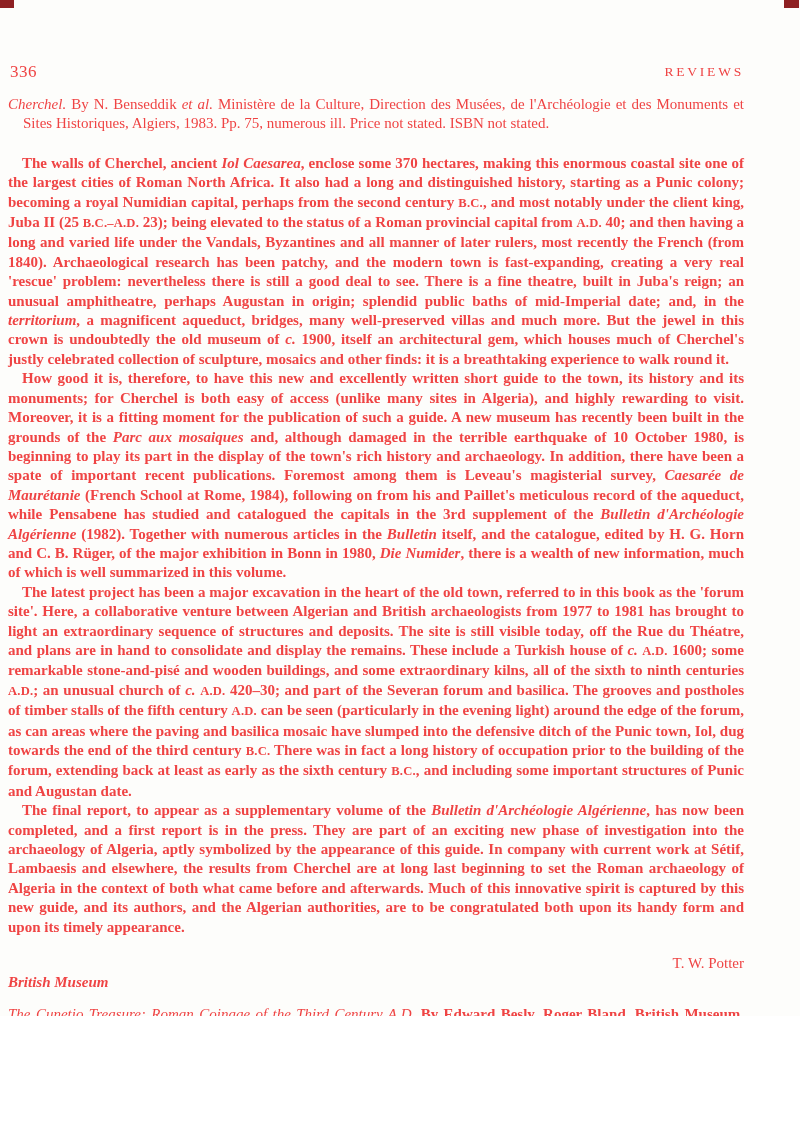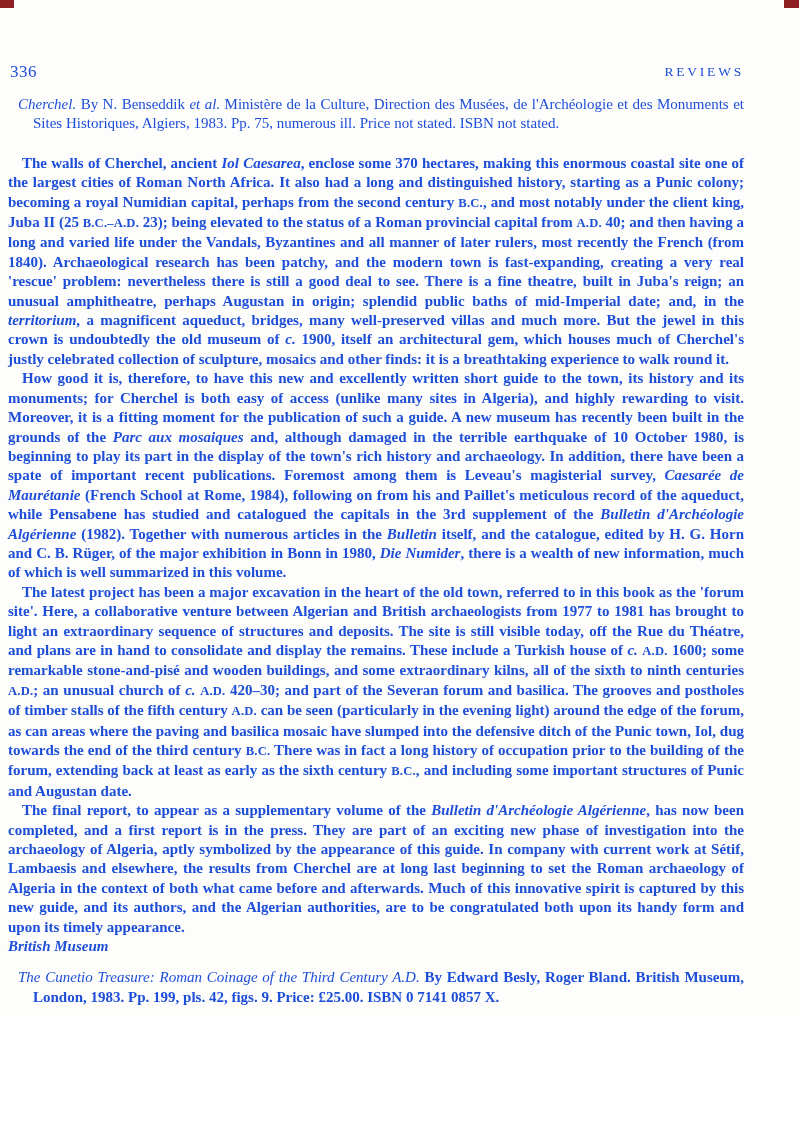--- a/index.html
+++ b/index.html
@@ -6,39 +6,38 @@
   html, body { background: #ffffff; }
   .page {
     position: relative;
     width: 800px;
     height: 1016px;
     background: #fdfdfb;
     overflow: hidden;
     font-family: "Liberation Serif", serif;
     font-size: 15px;
     line-height: 19.4px;
-    color: #1d4ed8;
+    color: #ef4444;
   }
   .scan-mark { position: absolute; background: #8e2022; }
   .mark-tl { left: 0; top: 0; width: 14px; height: 8px; }
   .mark-tr { right: 1px; top: 0; width: 15px; height: 8px; }
   .mark-left { left: 0; top: 1056px; width: 6px; height: 13px; }
 
   .content { padding: 62px 56px 0 8px; }
 
   .running-head { position: relative; height: 21px; }
   .page-number { position: absolute; left: 2px; top: 0; font-size: 17px; letter-spacing: 0.5px; }
   .section-title { display: block; text-align: right; font-size: 13.5px; letter-spacing: 2.8px; }
 
   .biblio {
     margin-top: 12px;
     padding-left: 15px;
     text-indent: -15px;
     text-align: justify;
-    margin-left: 10px;
   }
   .biblio-bold { font-weight: bold; }
 
   .review-body { margin-top: 20px; font-weight: bold; }
   .body-par { text-indent: 14px; text-align: justify; }
 
   .signature { margin-top: 17px; text-align: right; }
   .affiliation { font-style: italic; font-weight: bold; }
 
   .second-review { margin-top: 10px; }
@@ -66,20 +65,21 @@
     </header>
 
     <article>
       <p class="biblio"><span class="seg-i">Cherchel.</span><span> By N. Benseddik </span><span class="seg-i">et al.</span><span> Ministère de la Culture, Direction des Musées, de l'Archéologie et des Monuments et Sites Historiques, Algiers, 1983. Pp. 75, numerous ill. Price not stated. ISBN not stated.</span></p>
       <div class="review-body">
         <p class="body-par"><span>The walls of Cherchel, ancient </span><span class="seg-i">Iol Caesarea</span><span>, enclose some 370 hectares, making this enormous coastal site one of the largest cities of Roman North Africa. It also had a long and distinguished history, starting as a Punic colony; becoming a royal Numidian capital, perhaps from the second century </span><span class="seg-sc">B.C.</span><span>, and most notably under the client king, Juba II (25 </span><span class="seg-sc">B.C.–A.D.</span><span> 23); being elevated to the status of a Roman provincial capital from </span><span class="seg-sc">A.D.</span><span> 40; and then having a long and varied life under the Vandals, Byzantines and all manner of later rulers, most recently the French (from 1840). Archaeological research has been patchy, and the modern town is fast-expanding, creating a very real 'rescue' problem: nevertheless there is still a good deal to see. There is a fine theatre, built in Juba's reign; an unusual amphitheatre, perhaps Augustan in origin; splendid public baths of mid-Imperial date; and, in the </span><span class="seg-i">territorium</span><span>, a magnificent aqueduct, bridges, many well-preserved villas and much more. But the jewel in this crown is undoubtedly the old museum of </span><span class="seg-i">c.</span><span> 1900, itself an architectural gem, which houses much of Cherchel's justly celebrated collection of sculpture, mosaics and other finds: it is a breathtaking experience to walk round it.</span></p>
         <p class="body-par"><span>How good it is, therefore, to have this new and excellently written short guide to the town, its history and its monuments; for Cherchel is both easy of access (unlike many sites in Algeria), and highly rewarding to visit. Moreover, it is a fitting moment for the publication of such a guide. A new museum has recently been built in the grounds of the </span><span class="seg-i">Parc aux mosaiques</span><span> and, although damaged in the terrible earthquake of 10 October 1980, is beginning to play its part in the display of the town's rich history and archaeology. In addition, there have been a spate of important recent publications. Foremost among them is Leveau's magisterial survey, </span><span class="seg-i">Caesarée de Maurétanie</span><span> (French School at Rome, 1984), following on from his and Paillet's meticulous record of the aqueduct, while Pensabene has studied and catalogued the capitals in the 3rd supplement of the </span><span class="seg-i">Bulletin d'Archéologie Algérienne</span><span> (1982). Together with numerous articles in the </span><span class="seg-i">Bulletin</span><span> itself, and the catalogue, edited by H. G. Horn and C. B. Rüger, of the major exhibition in Bonn in 1980, </span><span class="seg-i">Die Numider</span><span>, there is a wealth of new information, much of which is well summarized in this volume.</span></p>
         <p class="body-par"><span>The latest project has been a major excavation in the heart of the old town, referred to in this book as the 'forum site'. Here, a collaborative venture between Algerian and British archaeologists from 1977 to 1981 has brought to light an extraordinary sequence of structures and deposits. The site is still visible today, off the Rue du Théatre, and plans are in hand to consolidate and display the remains. These include a Turkish house of </span><span class="seg-i">c.</span><span> </span><span class="seg-sc">A.D.</span><span> 1600; some remarkable stone-and-pisé and wooden buildings, and some extraordinary kilns, all of the sixth to ninth centuries </span><span class="seg-sc">A.D.</span><span>; an unusual church of </span><span class="seg-i">c.</span><span> </span><span class="seg-sc">A.D.</span><span> 420–30; and part of the Severan forum and basilica. The grooves and postholes of timber stalls of the fifth century </span><span class="seg-sc">A.D.</span><span> can be seen (particularly in the evening light) around the edge of the forum, as can areas where the paving and basilica mosaic have slumped into the defensive ditch of the Punic town, Iol, dug towards the end of the third century </span><span class="seg-sc">B.C.</span><span> There was in fact a long history of occupation prior to the building of the forum, extending back at least as early as the sixth century </span><span class="seg-sc">B.C.</span><span>, and including some important structures of Punic and Augustan date.</span></p>
         <p class="body-par"><span>The final report, to appear as a supplementary volume of the </span><span class="seg-i">Bulletin d'Archéologie Algérienne</span><span>, has now been completed, and a first report is in the press. They are part of an exciting new phase of investigation into the archaeology of Algeria, aptly symbolized by the appearance of this guide. In company with current work at Sétif, Lambaesis and elsewhere, the results from Cherchel are at long last beginning to set the Roman archaeology of Algeria in the context of both what came before and afterwards. Much of this innovative spirit is captured by this new guide, and its authors, and the Algerian authorities, are to be congratulated both upon its handy form and upon its timely appearance.</span></p>
       </div>
+      <p class="signature">T. W. Potter</p>
       <p class="affiliation">British Museum</p>
     </article>
 
     <article class="second-review">
       <p class="biblio biblio-bold"><span class="seg-bi">The Cunetio Treasure: Roman Coinage of the Third Century A.D.</span><span class="seg-b"> By Edward Besly, Roger Bland. British Museum, London, 1983. Pp. 199, pls. 42, figs. 9. Price: £25.00. ISBN 0 7141 0857 X.</span></p>
       <p class="body-par opening-line"><span>The rapid and full publication of the largest hoard of Roman coins ever found in Britain (54,951</span></p>
     </article>
 
   </main>
 </div>

